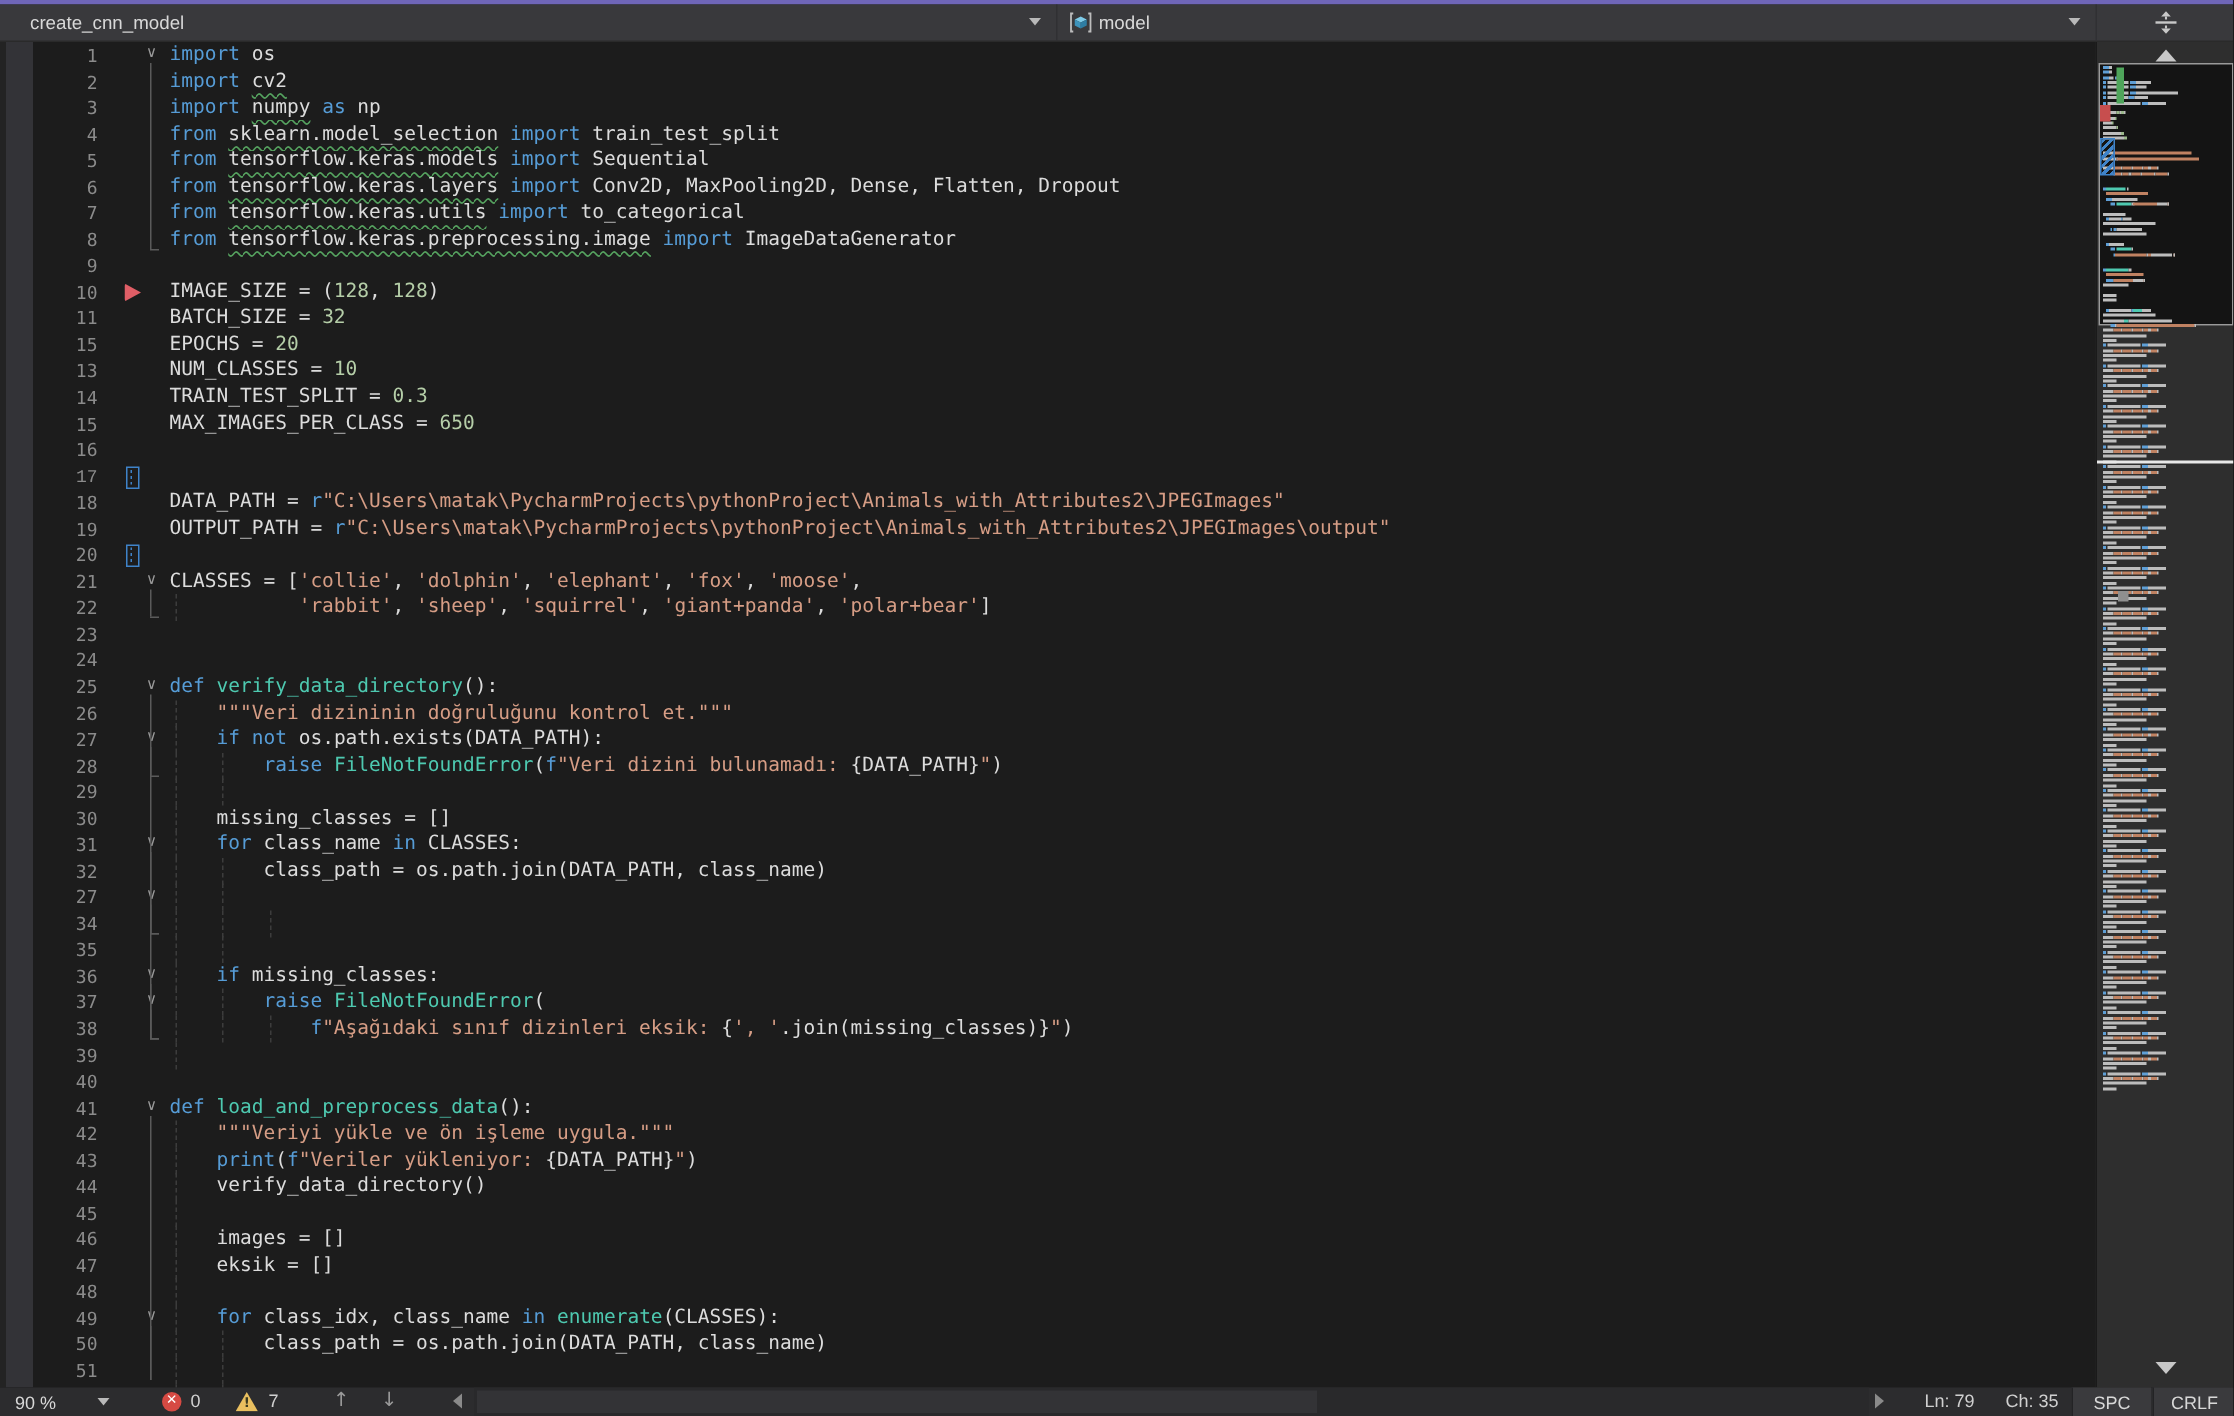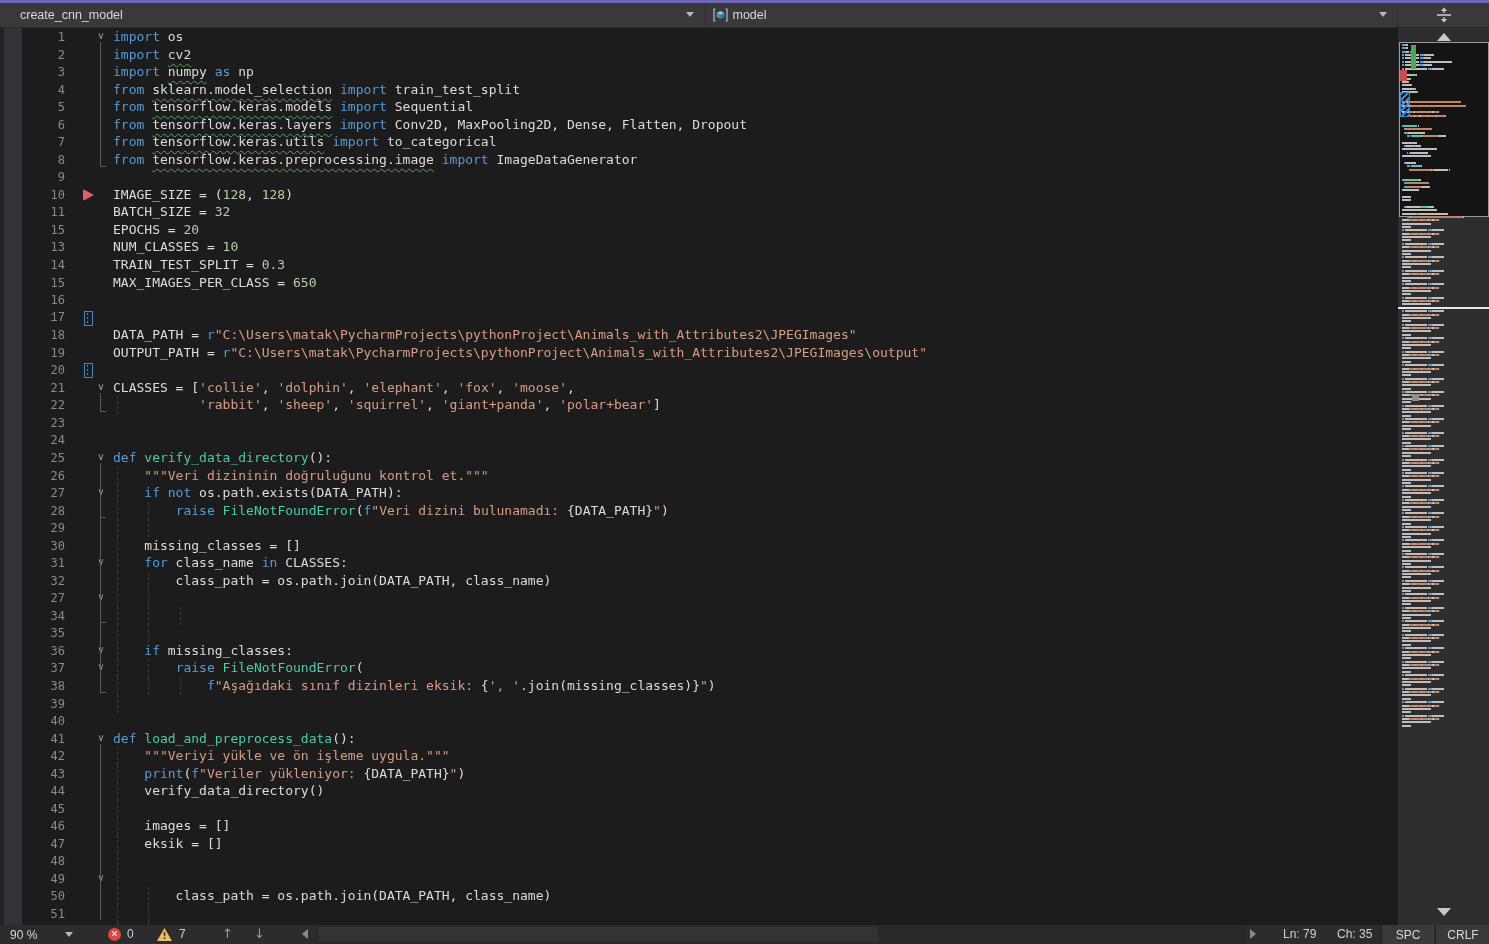--- a/index.html
+++ b/index.html
@@ -208,21 +208,21 @@
         <div class="cline" style="top: 666.52px;"><div class="guide" style="left: 117px;"></div><div class="ctext"></div></div>
         <div class="cline" style="top: 684.06px;"><div class="ctext"></div></div>
         <div class="cline" style="top: 701.6px;"><div class="ctext"><span class="tk-k">def</span><span class="tk-d"> </span><span class="tk-fn">load_and_preprocess_data</span><span class="tk-d">():</span></div></div>
         <div class="cline" style="top: 719.14px;"><div class="guide" style="left: 117px;"></div><div class="ctext"><span class="tk-d">    </span><span class="tk-s">"""Veriyi yükle ve ön işleme uygula."""</span></div></div>
         <div class="cline" style="top: 736.68px;"><div class="guide" style="left: 117px;"></div><div class="ctext"><span class="tk-d">    </span><span class="tk-k">print</span><span class="tk-d">(</span><span class="tk-k">f</span><span class="tk-s">"Veriler yükleniyor: </span><span class="tk-d">{DATA_PATH}</span><span class="tk-s">"</span><span class="tk-d">)</span></div></div>
         <div class="cline" style="top: 754.22px;"><div class="guide" style="left: 117px;"></div><div class="ctext"><span class="tk-d">    verify_data_directory()</span></div></div>
         <div class="cline" style="top: 771.76px;"><div class="guide" style="left: 117px;"></div><div class="ctext"></div></div>
         <div class="cline" style="top: 789.3px;"><div class="guide" style="left: 117px;"></div><div class="ctext"><span class="tk-d">    images = []</span></div></div>
         <div class="cline" style="top: 806.84px;"><div class="guide" style="left: 117px;"></div><div class="ctext"><span class="tk-d">    eksik = []</span></div></div>
         <div class="cline" style="top: 824.38px;"><div class="guide" style="left: 117px;"></div><div class="ctext"></div></div>
-        <div class="cline" style="top: 841.92px;"><div class="guide" style="left: 117px;"></div></div>
+        <div class="cline" style="top: 841.92px;"><div class="guide" style="left: 117px;"></div><div class="ctext"><span class="tk-d">    </span><span class="tk-k">for</span><span class="tk-d"> class_idx, class_name </span><span class="tk-k">in</span><span class="tk-d"> </span><span class="tk-fn">enumerate</span><span class="tk-d">(CLASSES):</span></div></div>
         <div class="cline" style="top: 859.46px;"><div class="guide" style="left: 117px;"></div><div class="guide" style="left: 148.308px;"></div><div class="ctext"><span class="tk-d">        class_path = os.path.join(DATA_PATH, class_name)</span></div></div>
         <div class="cline" style="top: 877px;"><div class="guide" style="left: 117px;"></div><div class="guide" style="left: 148.308px;"></div></div>
         <div class="cline" style="top: 894.54px;"><div class="guide" style="left: 117px;"></div><div class="guide" style="left: 148.308px;"></div><div class="ctext"><span class="tk-d">        </span><span class="tk-k">print</span><span class="tk-d">(</span><span class="tk-k">f</span><span class="tk-s">"{class_name} ({class_idx + 1}/{NUM_CLASSES}): {len(image_files)} resim yükleniyor"</span><span class="tk-d">)</span></div></div>
         <div class="chev" style="top: 2px;">∨</div>
         <div class="chev" style="top: 352.8px;">∨</div>
         <div class="chev" style="top: 422.96px;">∨</div>
         <div class="chev" style="top: 458.04px;">∨</div>
         <div class="chev" style="top: 528.2px;">∨</div>
         <div class="chev" style="top: 563.28px;">∨</div>
         <div class="chev" style="top: 615.9px;">∨</div>

